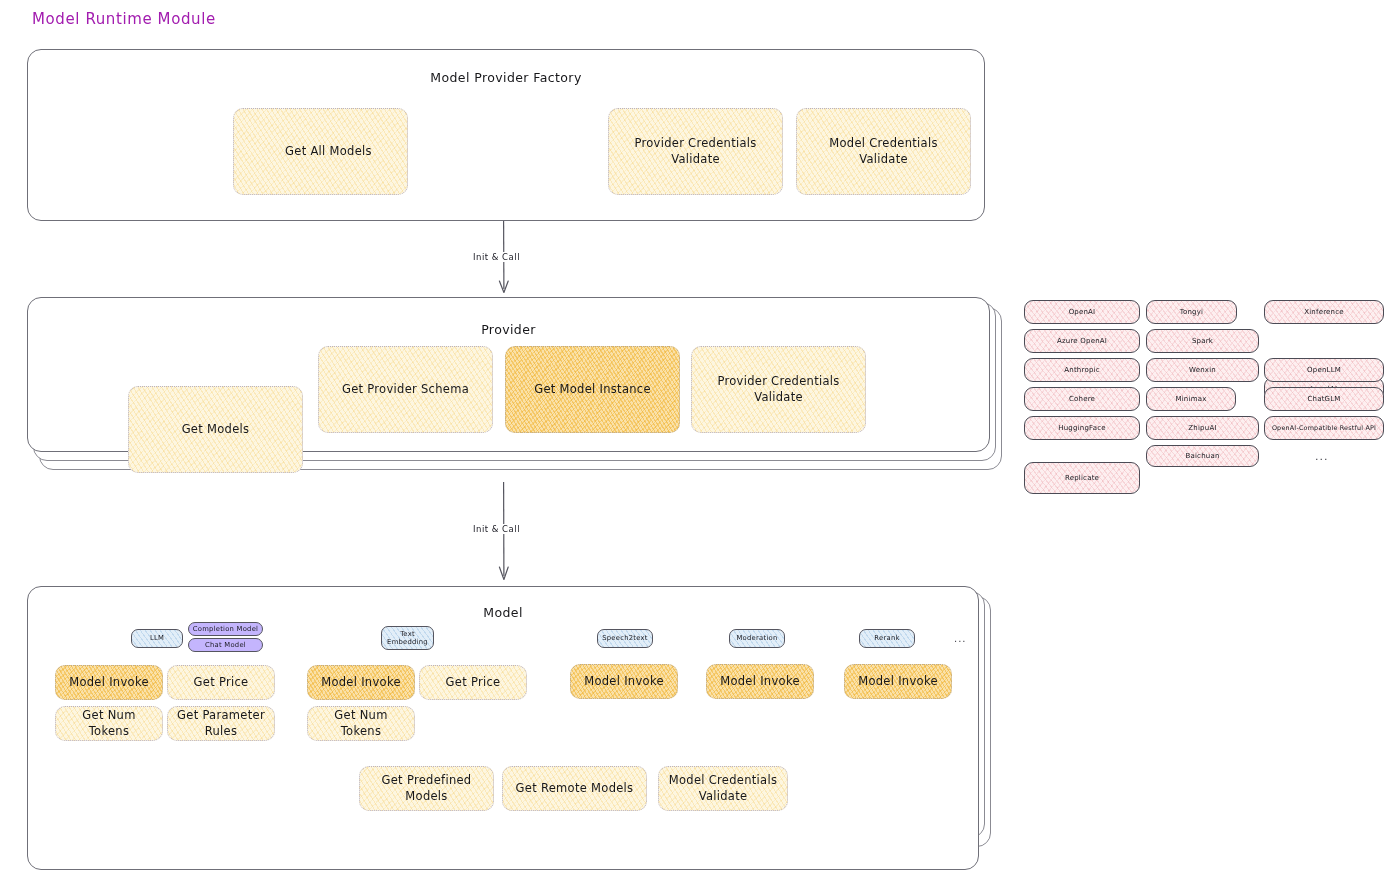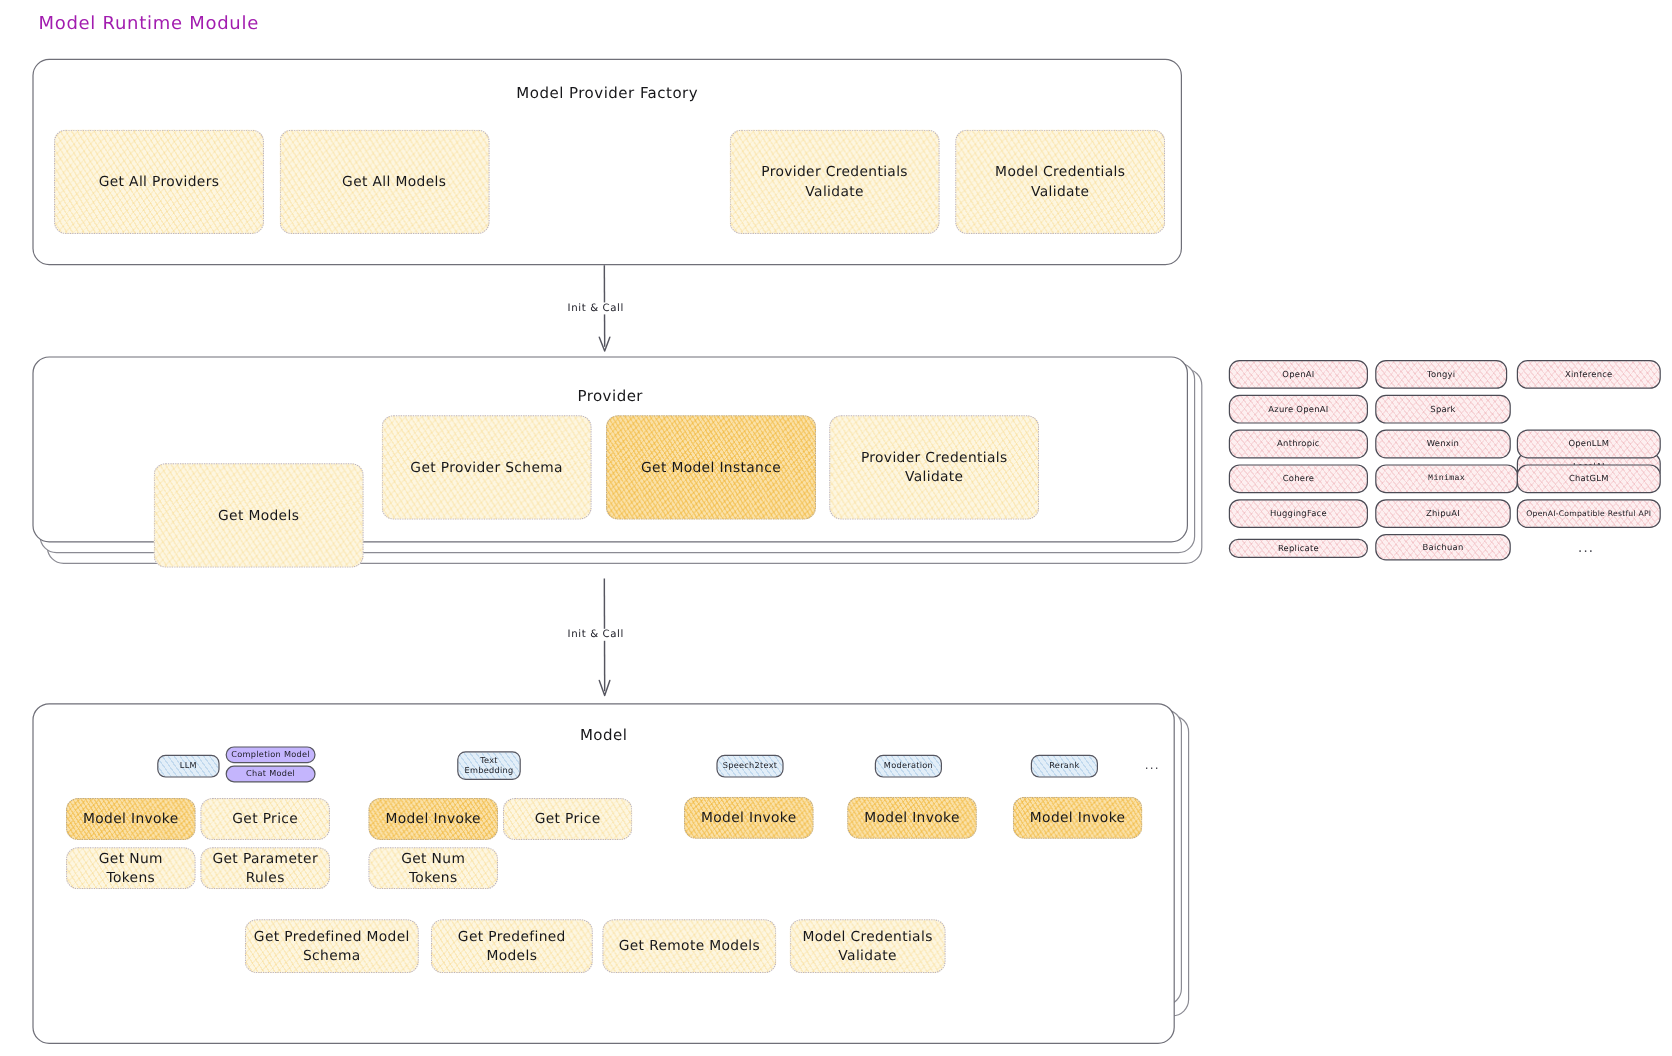--- a/index.html
+++ b/index.html
@@ -153,23 +153,20 @@
   }
 </style>
 </head>
 <body>
 
 <div id="page-title">Model Runtime Module</div>
 
 <div class="panel" style="left:27px; top:49px; width:958px; height:172px;">
   <div class="panel-title" style="top:20px;">Model Provider Factory</div>
 
-  <div class="node light" style="left:17px; top:58px; width:175px; height:87px;">
-    <span>Get All Providers</span>
-  </div>
   <div class="node light" style="left:205px; top:58px; width:175px; height:87px;padding-left:22px;">
     <span>Get All Models</span>
   </div>
   <div class="node light" style="left:580px; top:58px; width:175px; height:87px;">
     <span>Provider Credentials Validate</span>
   </div>
   <div class="node light" style="left:768px; top:58px; width:175px; height:87px;">
     <span>Model Credentials Validate</span>
   </div>
 </div>
@@ -209,34 +206,34 @@
     </div>
   <div class="pill" style="left:0px; top:58px; width:116px; height:24px;">
     <span>Anthropic</span>
     </div>
   <div class="pill" style="left:0px; top:87px; width:116px; height:24px;">
     <span>Cohere</span>
     </div>
   <div class="pill" style="left:0px; top:116px; width:116px; height:24px;">
     <span>HuggingFace</span>
     </div>
-  <div class="pill" style="left:0px; top:149px; width:116px; height:16px;">
+  <div class="pill" style="left:0px; top:162px; width:116px; height:32px;">
     <span>Replicate</span>
     </div>
 
-  <div class="pill" style="left:122px; top:0px; width:110px; height:24px;">
+  <div class="pill" style="left:122px; top:0px; width:91px; height:24px;">
     <span>Tongyi</span>
     </div>
   <div class="pill" style="left:122px; top:29px; width:113px; height:24px;">
     <span>Spark</span>
     </div>
   <div class="pill" style="left:122px; top:58px; width:113px; height:24px;">
     <span>Wenxin</span>
     </div>
-  <div class="pill" style="left:122px; top:87px; width:119px; height:24px;font-family:Liberation Mono, monospace;">
+  <div class="pill" style="left:122px; top:87px; width:90px; height:24px;">
     <span>Minimax</span>
     </div>
   <div class="pill" style="left:122px; top:116px; width:113px; height:24px;">
     <span>ZhipuAI</span>
     </div>
   <div class="pill" style="left:122px; top:145px; width:113px; height:22px;">
     <span>Baichuan</span>
     </div>
 
   <div class="pill" style="left:240px; top:0px; width:120px; height:24px;">
@@ -321,23 +318,20 @@
 
   <div class="badge blue" style="left:831px; top:42px; width:56px; height:19px;">
     <span>Rerank</span>
   </div>
   <div class="node strong" style="left:816px; top:77px; width:108px; height:35px;">
     <span>Model Invoke</span>
   </div>
 
   <div class="ellipsis-mark" style="left:926px; top:46px; font-size:10px;">...</div>
 
-  <div class="node light" style="left:176px; top:179px; width:145px; height:45px;">
-    <span>Get Predefined Model Schema</span>
-  </div>
   <div class="node light" style="left:331px; top:179px; width:135px; height:45px;">
     <span>Get Predefined Models</span>
   </div>
   <div class="node light" style="left:474px; top:179px; width:145px; height:45px;">
     <span>Get Remote Models</span>
   </div>
   <div class="node light" style="left:630px; top:179px; width:130px; height:45px;">
     <span>Model Credentials Validate</span>
   </div>
 </div>

